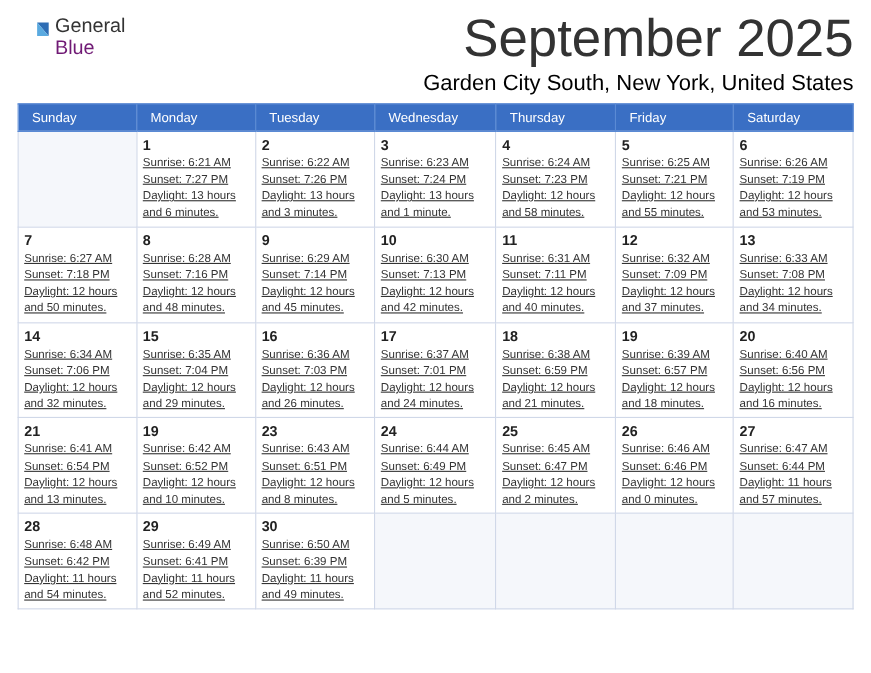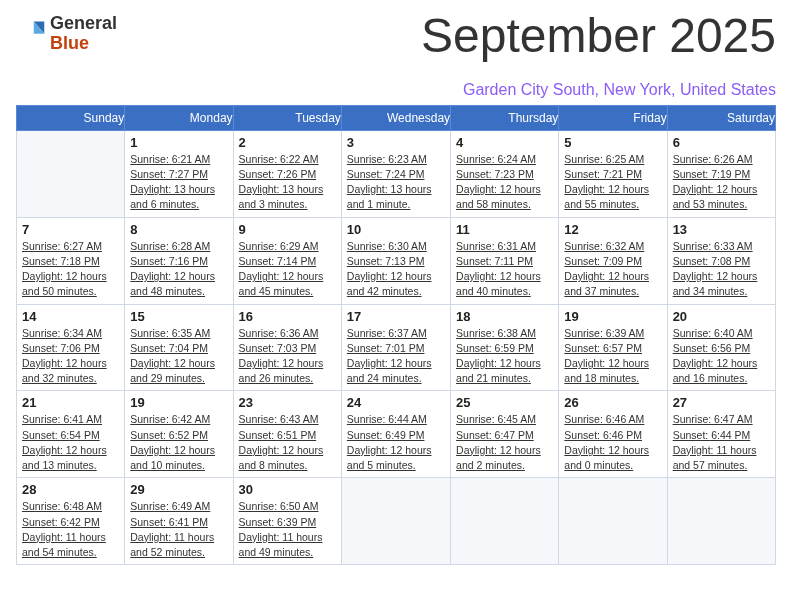--- a/index.html
+++ b/index.html
@@ -22,57 +22,57 @@
       justify-content: space-between;
       margin-bottom: 4px;
     }
     .logo {
       display: flex;
       align-items: center;
       margin-top: 4px;
     }
     .logo-text {
       font-size: 18px;
-      font-weight: bold;
+      font-weight: normal;
       line-height: 1.1;
     }
     .logo-general { color: #333; }
-    .logo-blue { color: #c2410c; }
+    .logo-blue { color: #701a75; }
     .logo-icon {
       width: 28px;
       height: 28px;
       margin-left: 2px;
     }
     .title-block {
       text-align: right;
     }
     .month-title {
       font-size: 48px;
       font-weight: normal;
       color: #333;
       line-height: 1.1;
     }
     .location {
-      font-size: 16px;
-      color: #8b5cf6;
-      margin-top: 18px;
+      font-size: 20px;
+      color: #000000;
+      margin-top: 2px;
     }
     .calendar {
       width: 100%;
       border-collapse: collapse;
       margin-top: 6px;
       font-size: 11px;
     }
     .calendar th {
       background: #3a6fc4;
       color: #fff;
-      padding: 5px 0;
+      padding: 5px 12px;
       font-size: 12px;
       font-weight: normal;
-      text-align: right;
+      text-align: left;
       border: 1px solid #5a8ad4;
     }
     .calendar td {
       vertical-align: top;
       padding: 4px 5px;
       border: 1px solid #d0d8e8;
       background: #fff;
       width: 113px;
       height: 82px;
     }

